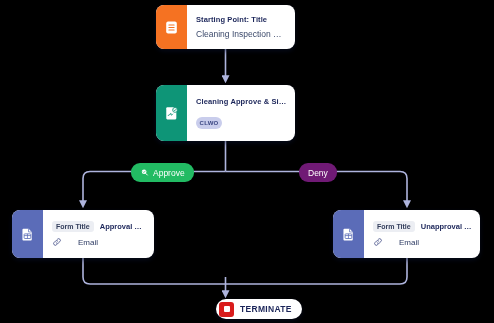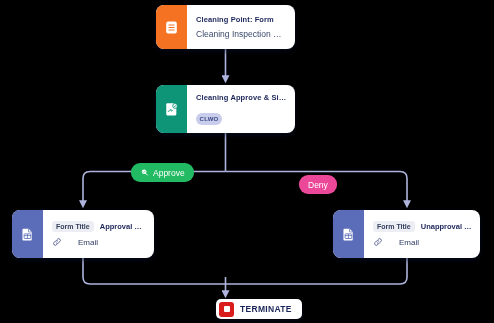--- a/index.html
+++ b/index.html
@@ -64,21 +64,21 @@
   .node-sub {
     font-size: 8.5px;
     color: #3c4a6b;
     white-space: nowrap;
     overflow: hidden;
     text-overflow: ellipsis;
   }
 
   
   #node-start  { left: 156px; top: 5px;   width: 139px; height: 44px; }
-  #node-sign   { left: 156px; top: 85px;  width: 139px; height: 48px; }
+  #node-sign   { left: 156px; top: 85px;  width: 139px; height: 56px; }
   #node-left   { left: 12px;  top: 210px; width: 142px; height: 48px; }
   #node-right  { left: 333px; top: 210px; width: 147px; height: 48px; }
 
   .icon-orange { background: #F57222; }
   .icon-teal   { background: #0E9577; }
   .icon-blue   { background: #5B6CB8; }
 
   
   .avatar-badge {
     display: inline-flex;
@@ -139,36 +139,36 @@
     color: #ffffff;
     white-space: nowrap;
   }
   #pill-approve {
     left: 131px;
     top: 163px;
     background: #22BB63;
   }
   #pill-deny {
     left: 299px;
-    top: 175px;
-    background: #ec4899;
+    top: 163px;
+    background: #701a75;
   }
 
   
   #node-terminate {
     position: absolute;
     left: 216px;
     top: 299px;
     height: 20px;
     display: flex;
     align-items: center;
     gap: 6px;
     padding: 0 10px 0 3px;
     background: #ffffff;
-    border-radius: 5px;
+    border-radius: 10px;
     box-shadow: 0 2px 5px rgba(10, 18, 48, 0.5);
   }
   .terminate-square {
     width: 15px;
     height: 15px;
     background: #D91C1C;
     border-radius: 3px;
     display: flex;
     align-items: center;
     justify-content: center;
@@ -217,21 +217,21 @@
   <div id="node-start" class="node">
     <div class="node-icon icon-orange">
       <svg width="15" height="15" viewBox="0 0 24 24" aria-hidden="true">
         <rect x="3.5" y="2.5" width="17" height="19" rx="3" fill="#ffffff"></rect>
         <rect x="7" y="7" width="10" height="1.9" rx="0.9" fill="#F57222"></rect>
         <rect x="7" y="11" width="10" height="1.9" rx="0.9" fill="#F57222"></rect>
         <rect x="7" y="15" width="10" height="1.9" rx="0.9" fill="#F57222"></rect>
       </svg>
     </div>
     <div class="node-body">
-      <div class="node-title">Cleaning Point: Form</div>
+      <div class="node-title">Starting Point: Title</div>
       <div class="node-sub">Cleaning Inspection Chec...</div>
     </div>
   </div>
 
   <div id="node-sign" class="node">
     <div class="node-icon icon-teal">
       <svg width="16" height="16" viewBox="0 0 24 24" aria-hidden="true">
         <path d="M5 3.2h9.2l4.3 4.3V20a1.6 1.6 0 0 1-1.6 1.6H5A1.6 1.6 0 0 1 3.4 20V4.8A1.6 1.6 0 0 1 5 3.2z" fill="#ffffff"></path>
         <path d="M6.4 15.6c1.6 0 2.2-1.3 3-2.5.6-.9 1.3-.5 1.3.4 0 .8-.6 1.4.2 1.6.8.2 1.6-.6 2.2-1.4" fill="none" stroke="#0E9577" stroke-width="1.5" stroke-linecap="round"></path>
         <circle cx="16.6" cy="7.4" r="3.6" fill="#ffffff" stroke="#0E9577" stroke-width="1.3"></circle>

